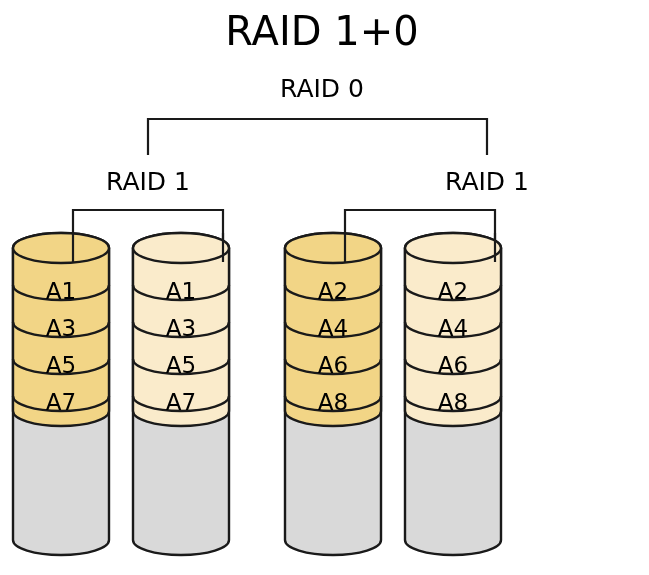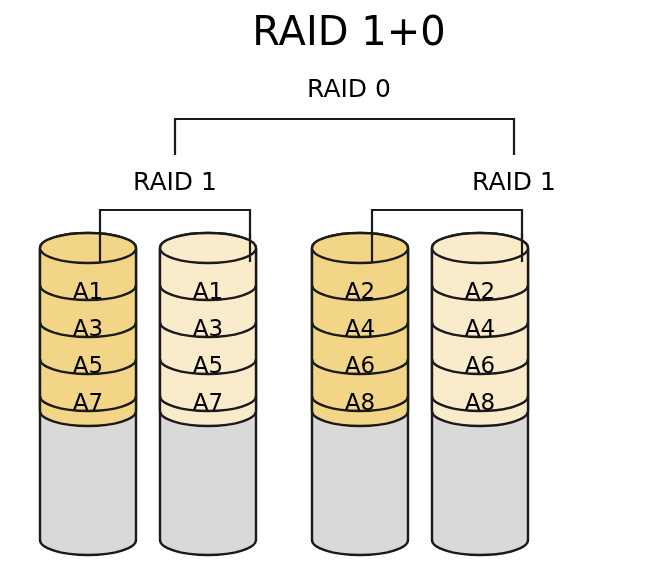--- a/index.html
+++ b/index.html
@@ -12,21 +12,20 @@
     width: 649px;
     height: 575px;
     overflow: hidden;
     font-family: "DejaVu Sans", sans-serif;
   }
   #diagram-root {
     position: relative;
     width: 579px;
     height: 575px;
     background: #f9a8d4;
-    margin-left: 27px;
   }
   svg.diagram-canvas {
     display: block;
     width: 649px;
     height: 575px;
   }
   text {
     fill: #000000;
     font-family: "DejaVu Sans", sans-serif;
     dominant-baseline: auto;

